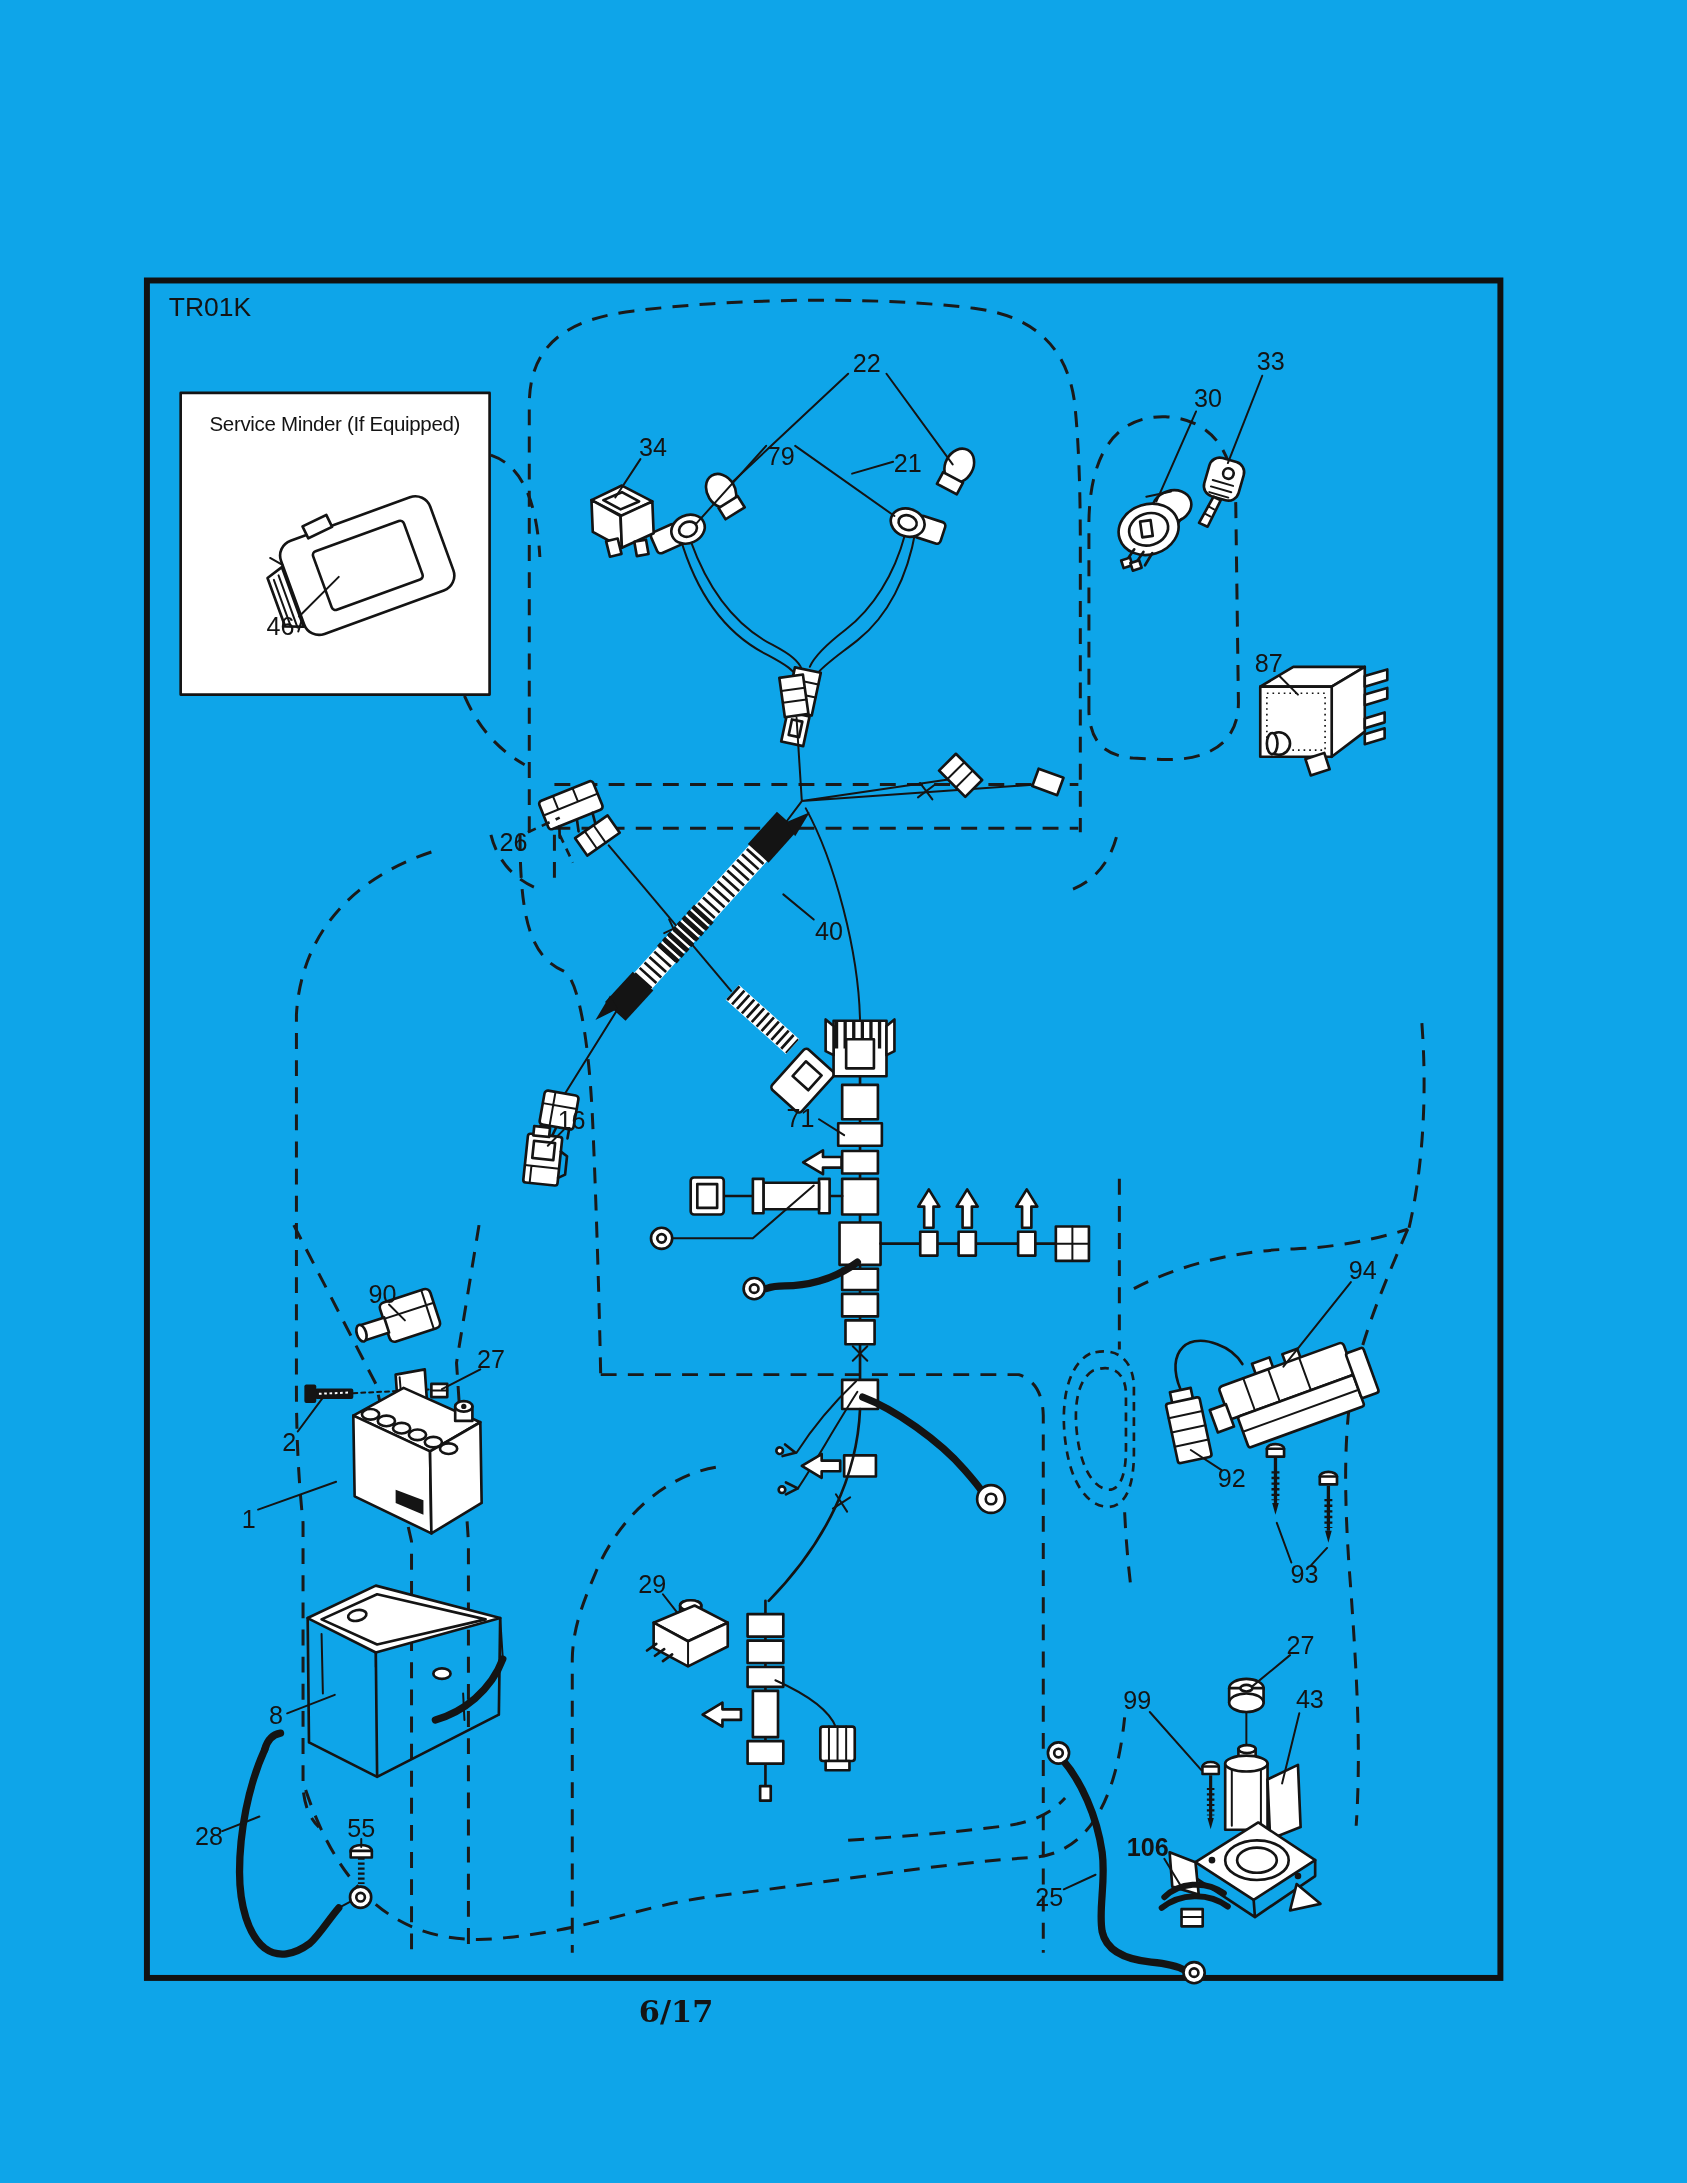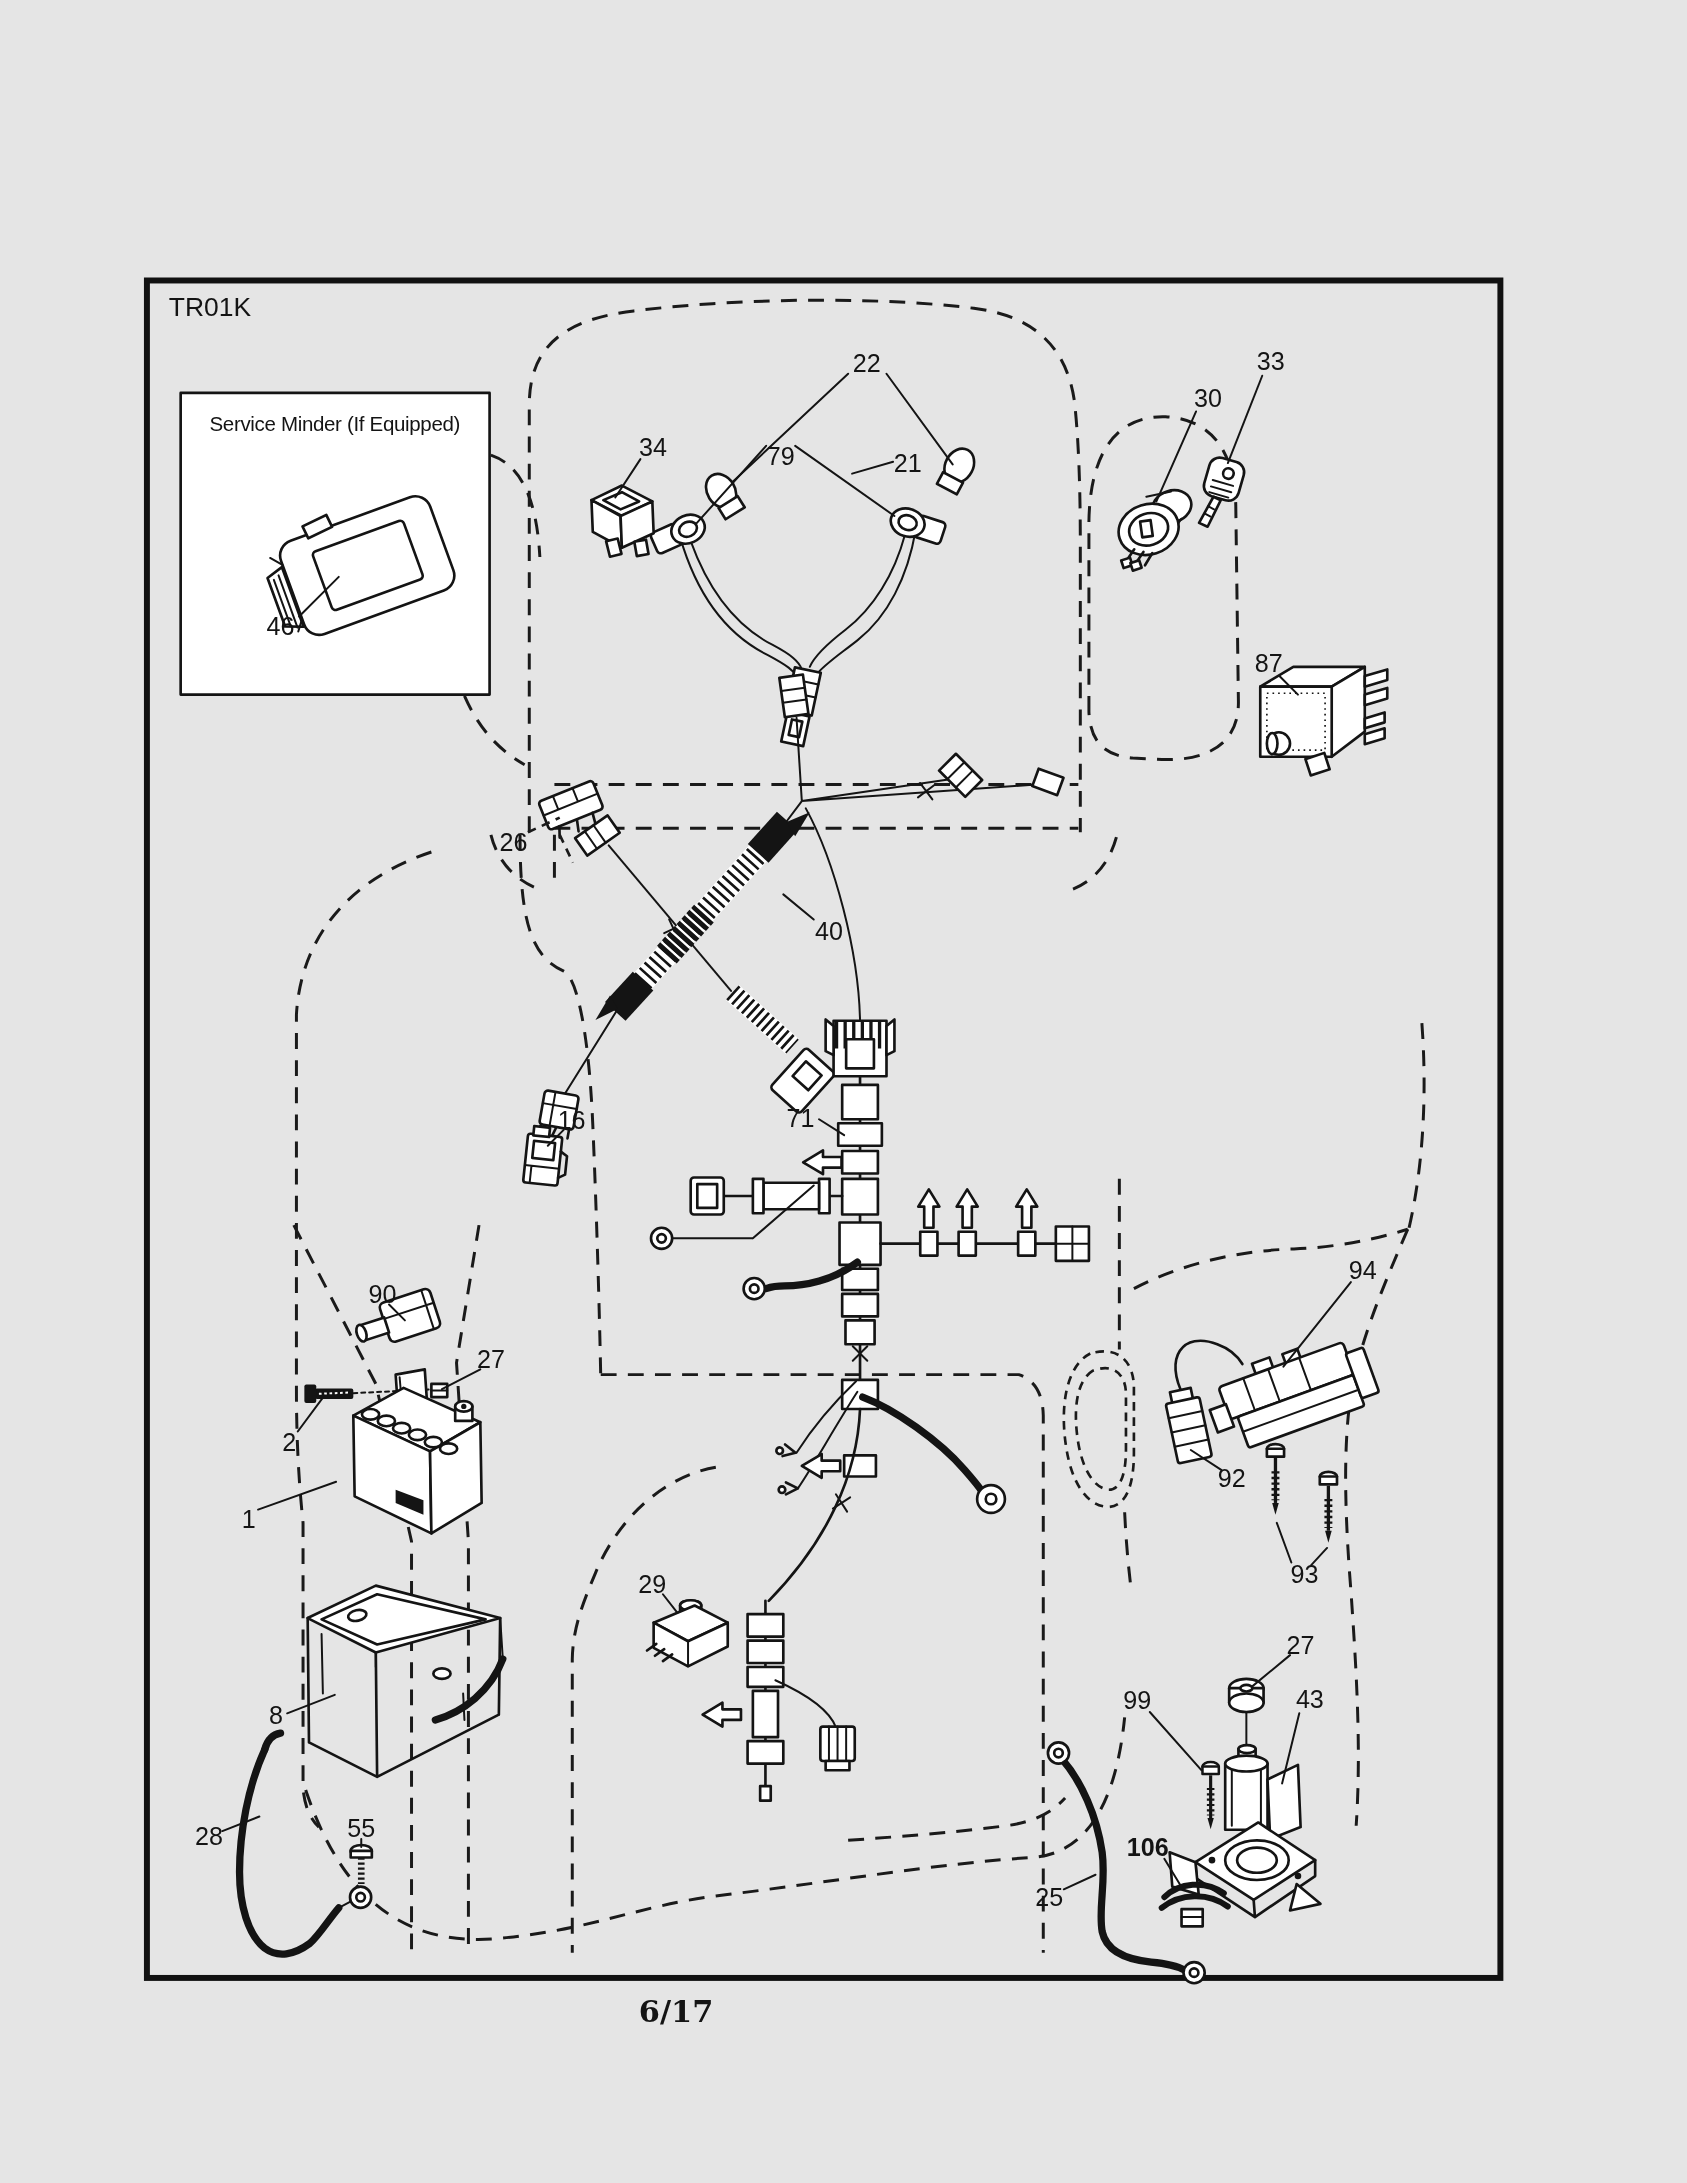--- a/index.html
+++ b/index.html
@@ -1,16 +1,16 @@
 <!DOCTYPE html>
 <html style="font-size:10.6px"><head>
 <meta charset="utf-8">
 <style>
   html,body{margin:0;padding:0;background:#fff;}
-  #page{position:relative;width:1687px;height:2183px;background:#e5e5e5;overflow:hidden;}
+  #page{position:relative;width:1687px;height:2183px;background:#0ea5e9;overflow:hidden;}
   svg{position:absolute;left:0;top:0;}
   .ln{fill:none;stroke:#141414;stroke-width:4;stroke-linecap:round;stroke-linejoin:round;}
   .thin{fill:none;stroke:#141414;stroke-width:3;stroke-linecap:round;}
   .thick{fill:none;stroke:#141414;stroke-width:11;stroke-linecap:round;}
   .dash{fill:none;stroke:#1a1a1a;stroke-width:4.5;stroke-dasharray:24 17;stroke-linecap:butt;}
   .dash2{fill:none;stroke:#1a1a1a;stroke-width:4;stroke-dasharray:13 10;}
   .wht{fill:#ffffff;stroke:#141414;stroke-width:4;stroke-linejoin:round;}
   .blk{fill:#141414;stroke:none;}
   text{fill:#141414;font-family:"Liberation Sans",sans-serif;}
   .callout{font-size:38px;}

